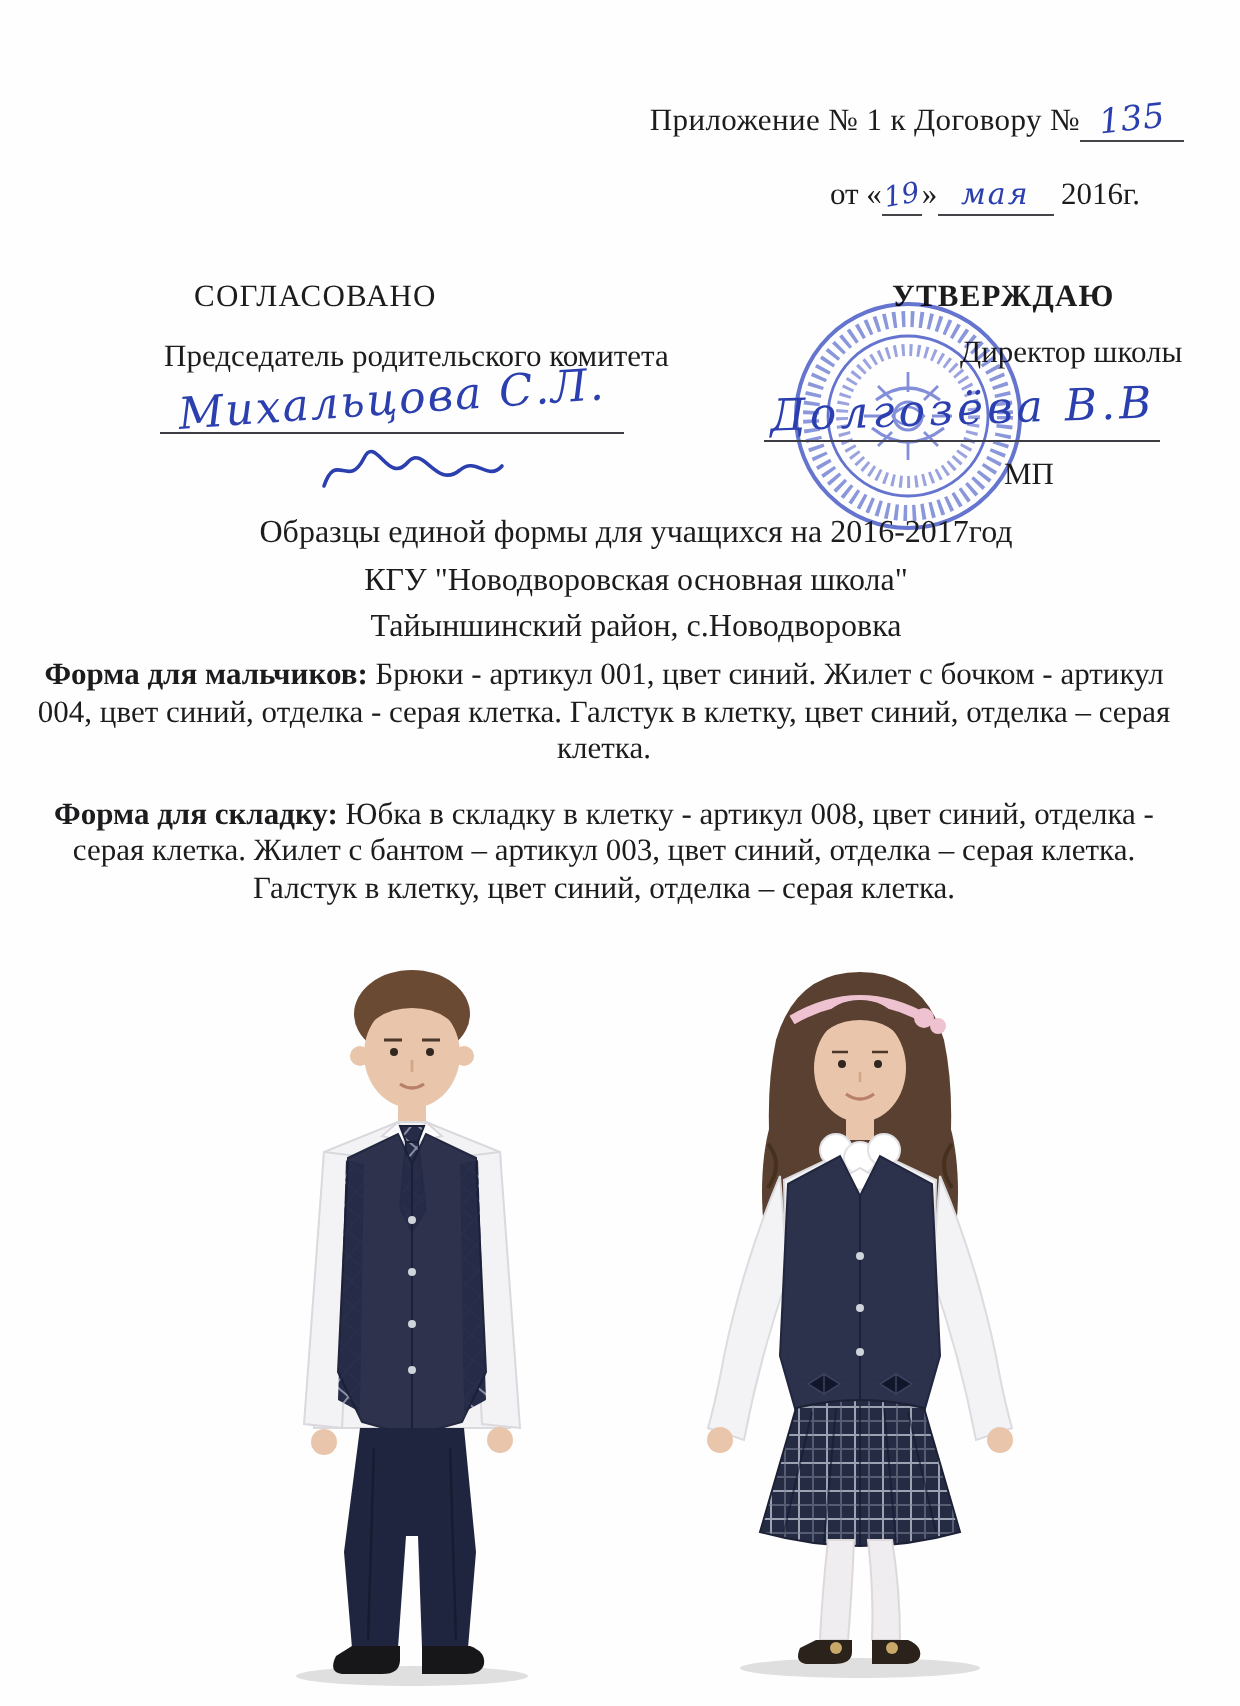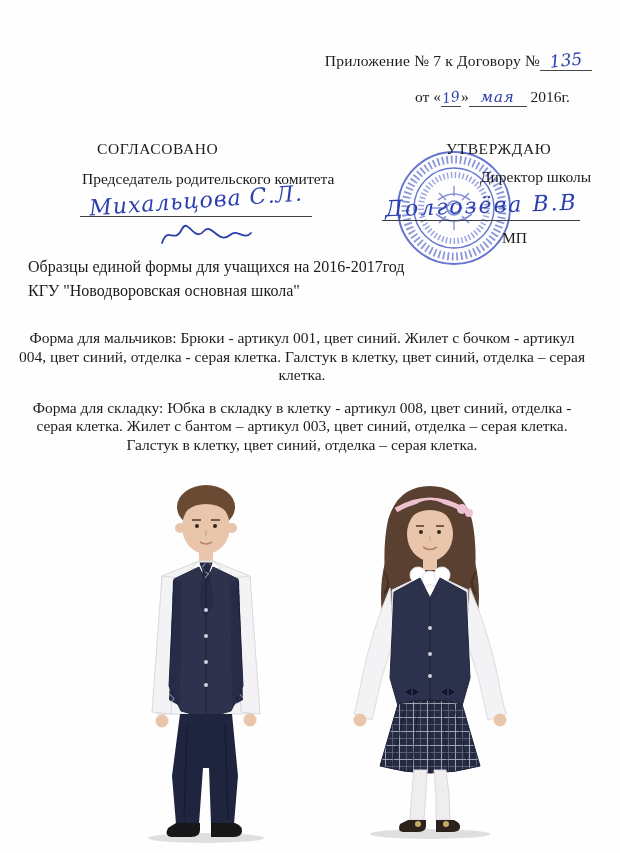--- a/index.html
+++ b/index.html
@@ -24,44 +24,44 @@
   .hw-day{font-size:14px;transform:rotate(-10deg);}
   .slot-day{display:inline-block;min-width:20px;text-align:center;}
   .hw-month{font-size:15px;letter-spacing:1px;}
   .slot-month{display:inline-block;min-width:58px;text-align:center;}
   
   .approve-left-title{top:140px;left:97px;font-size:15.5px;letter-spacing:.6px;}
   .approve-left-role{top:170px;left:82px;font-size:15.5px;}
   .sig-left{top:188px;left:80px;width:232px;text-align:center;border-bottom:1px solid #3c3c42;padding-bottom:3px;}
   .sig-left .hw{font-size:22px;transform:rotate(-4deg);letter-spacing:1px;}
   .flourish{top:219px;left:158px;}
-  .approve-right-title{top:140px;left:446px;font-size:15.5px;letter-spacing:.6px;}
+  .approve-right-title{top:140px;left:446px;font-size:15.5px;letter-spacing:.6px;font-weight:bold;}
   .approve-right-role{top:168px;left:480px;font-size:15.5px;}
   .stamp{top:148px;left:394px;mix-blend-mode:multiply;opacity:.82;}
   .sig-right{top:193px;left:382px;width:198px;text-align:center;border-bottom:1px solid #3c3c42;padding-bottom:2px;}
   .sig-right .hw{font-size:22px;transform:rotate(-2deg);letter-spacing:2px;white-space:nowrap;}
   .mp-label{top:229px;left:502px;font-size:15.5px;text-align:right;}
   
-  .title-block{top:255px;left:28px;width:580px;font-size:16px;line-height:23.5px;}
+  .title-block{top:255px;left:28px;width:580px;text-align:center;font-size:16px;line-height:23.5px;}
   
   .specs{top:329px;left:14px;width:576px;text-align:center;font-size:15.5px;line-height:18.6px;}
   .spec-para{margin:0 0 14px 0;}
-  .spec-lead{font-weight:normal;}
+  .spec-lead{font-weight:bold;}
   
   .photo-boy{top:474px;left:110px;}
   .photo-girl{top:476px;left:326px;}
 </style>
 </head>
 <body>
 
 <div id="page">
 
   <div class="abs appendix-block">
     <div class="appendix-line1">
-      <span>Приложение № 7  к  Договору №</span><span class="uline slot-num"><span class="hw hw-num">135</span></span>
+      <span>Приложение № 1  к  Договору №</span><span class="uline slot-num"><span class="hw hw-num">135</span></span>
     </div>
     <div class="appendix-line2">
       <span>от «</span><span class="uline slot-day"><span class="hw hw-day">19</span></span><span>»</span><span class="uline slot-month"><span class="hw hw-month">мая</span></span>&nbsp;<span>2016г.</span>
     </div>
   </div>
 
   <div class="abs approve-left-role">Председатель родительского комитета</div>
   <div class="abs approve-left-title">СОГЛАСОВАНО</div>
   <div class="abs sig-left">
     <span class="hw">Михальцова С.Л.</span>
@@ -89,20 +89,21 @@
   </svg>
 
   <div class="abs sig-right">
     <span class="hw">Долгозёва В.В</span>
   </div>
   <div class="abs mp-label">МП</div>
 
   <div class="abs title-block">
     <div>Образцы единой формы для учащихся на 2016-2017год</div>
     <div>КГУ "Новодворовская основная школа"</div>
+    <div>Тайыншинский район, с.Новодворовка</div>
   </div>
 
   <div class="abs specs">
     <p class="spec-para"><span class="spec-lead">Форма для мальчиков:</span><span> Брюки - артикул 001, цвет синий. Жилет с бочком - артикул 004, цвет синий, отделка - серая клетка. Галстук в клетку, цвет синий, отделка – серая клетка.</span></p>
     <p class="spec-para"><span class="spec-lead">Форма для складку:</span><span> Юбка в складку в клетку - артикул 008, цвет синий, отделка - серая клетка. Жилет с бантом – артикул 003, цвет синий, отделка – серая клетка. Галстук в клетку, цвет синий, отделка – серая клетка.</span></p>
   </div>
 
   <svg class="abs photo-boy" width="192" height="372" viewBox="0 0 192 372">
     <defs>
       <pattern id="plaidNavy" width="9" height="9" patternUnits="userSpaceOnUse" patternTransform="rotate(40)">

